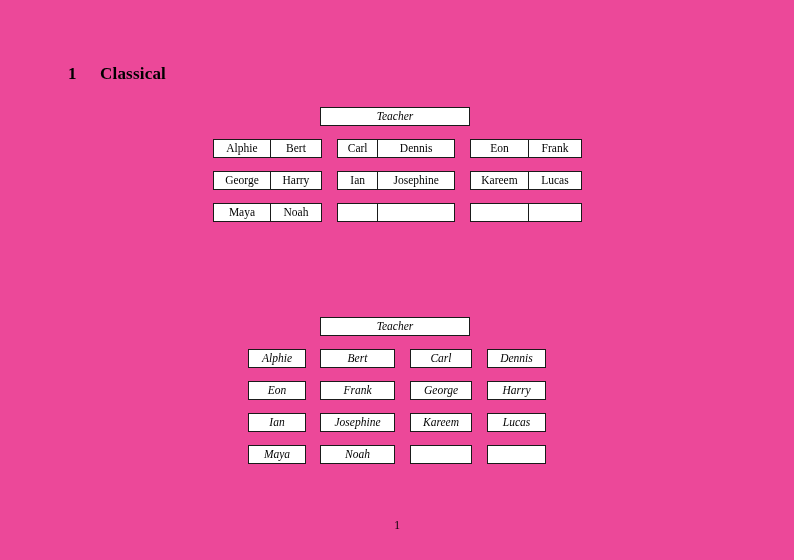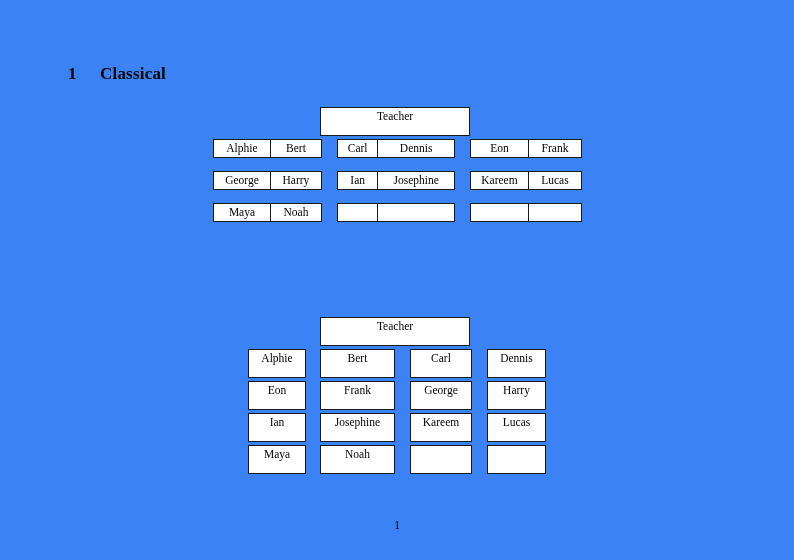--- a/index.html
+++ b/index.html
@@ -4,21 +4,21 @@
 <style>
   html, body {
     margin: 0;
     padding: 0;
     background: #ffffff;
   }
   #page {
     position: relative;
     width: 794px;
     height: 560px;
-    background: #3b82f6;
+    background: #ec4899;
     font-family: "Liberation Serif", "DejaVu Serif", serif;
     color: #000000;
     overflow: hidden;
   }
 
   
   .section-heading {
     position: absolute;
     font-size: 17px;
     font-weight: bold;
@@ -29,26 +29,27 @@
     display: inline-block;
     width: 32px;
   }
 
   
   .box {
     position: absolute;
     box-sizing: border-box;
     border: 1px solid #1a1a1a;
     background: #ffffff;
-    height: 29px;
+    height: 19px;
     line-height: 17px;
     font-size: 11.5px;
     text-align: center;
     white-space: nowrap;
     overflow: hidden;
+    font-style: italic;
   }
 
   
   .teacher-box {
     left: 320px;
     width: 150px;
   }
 
   
   .group {

